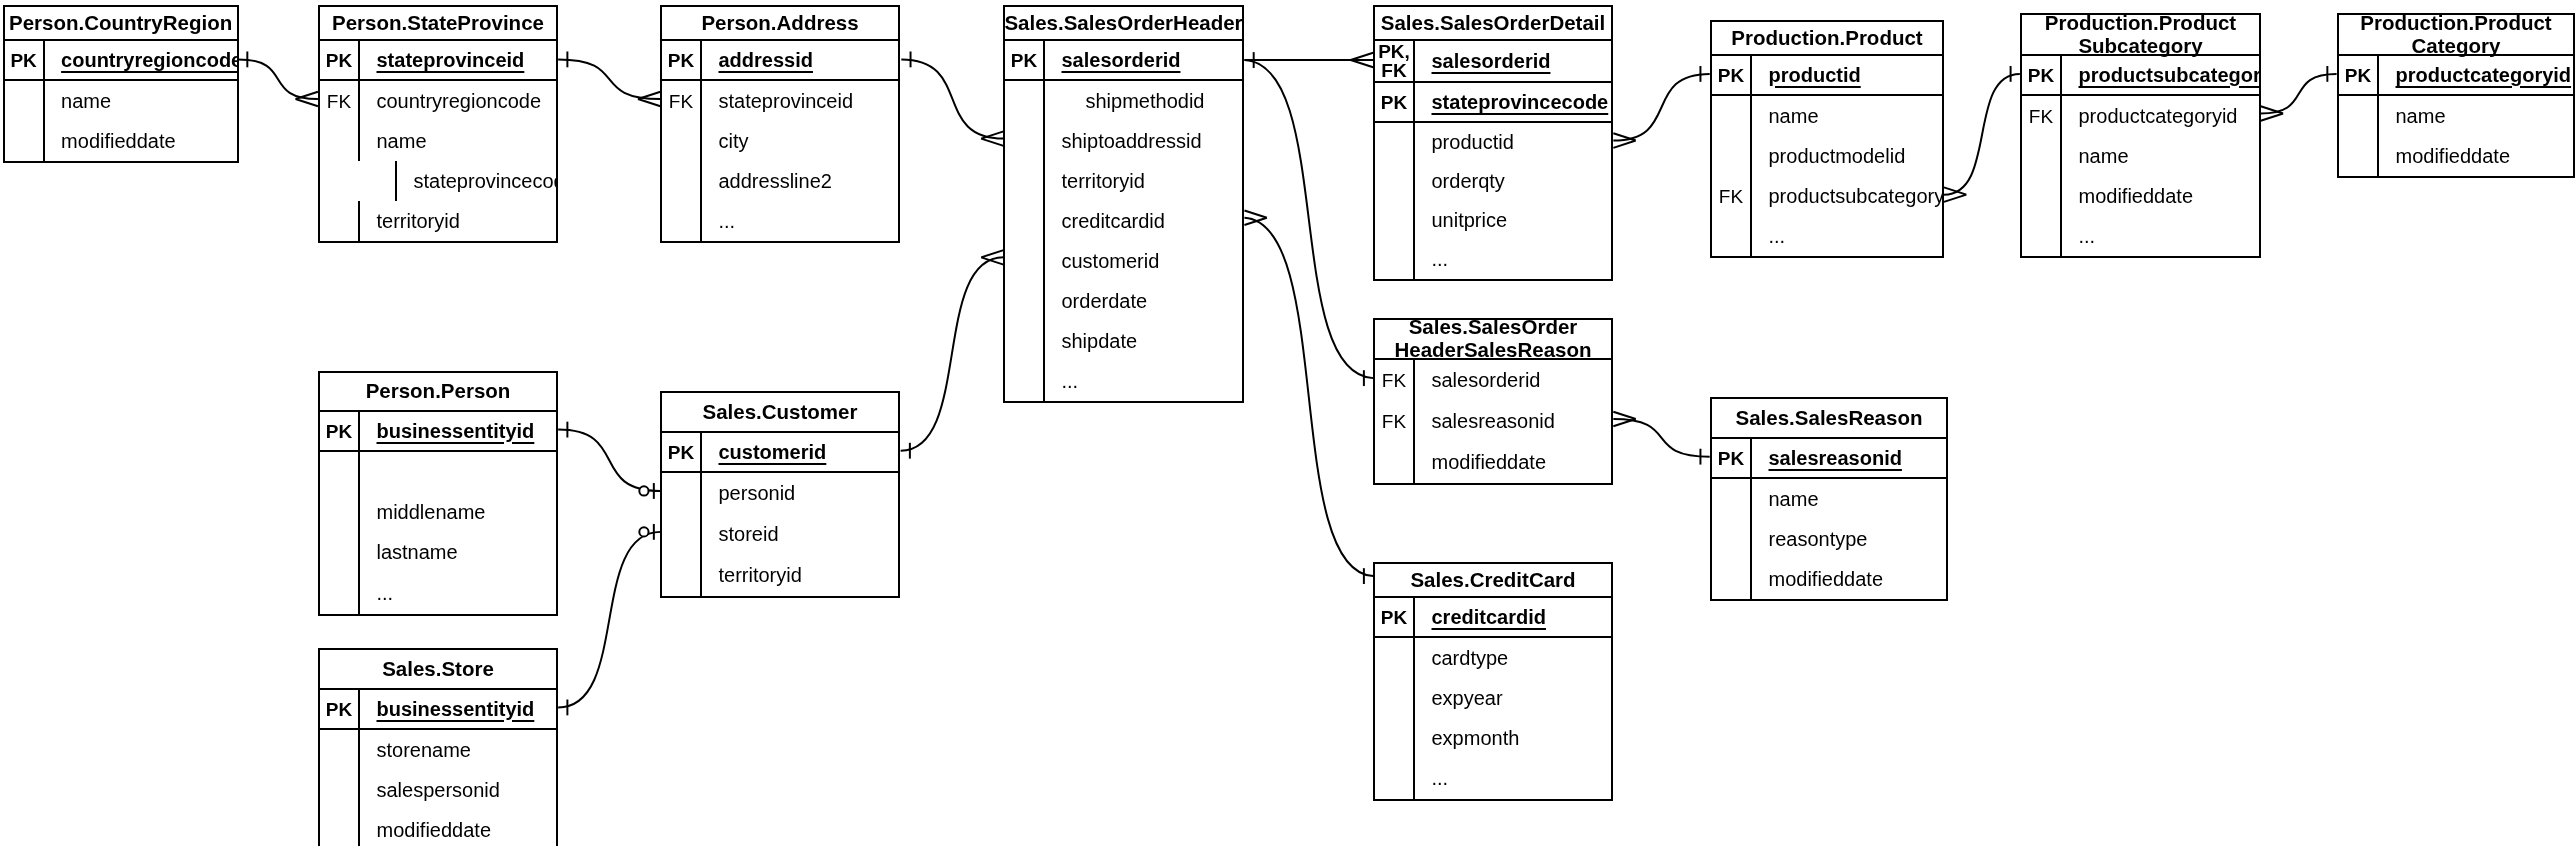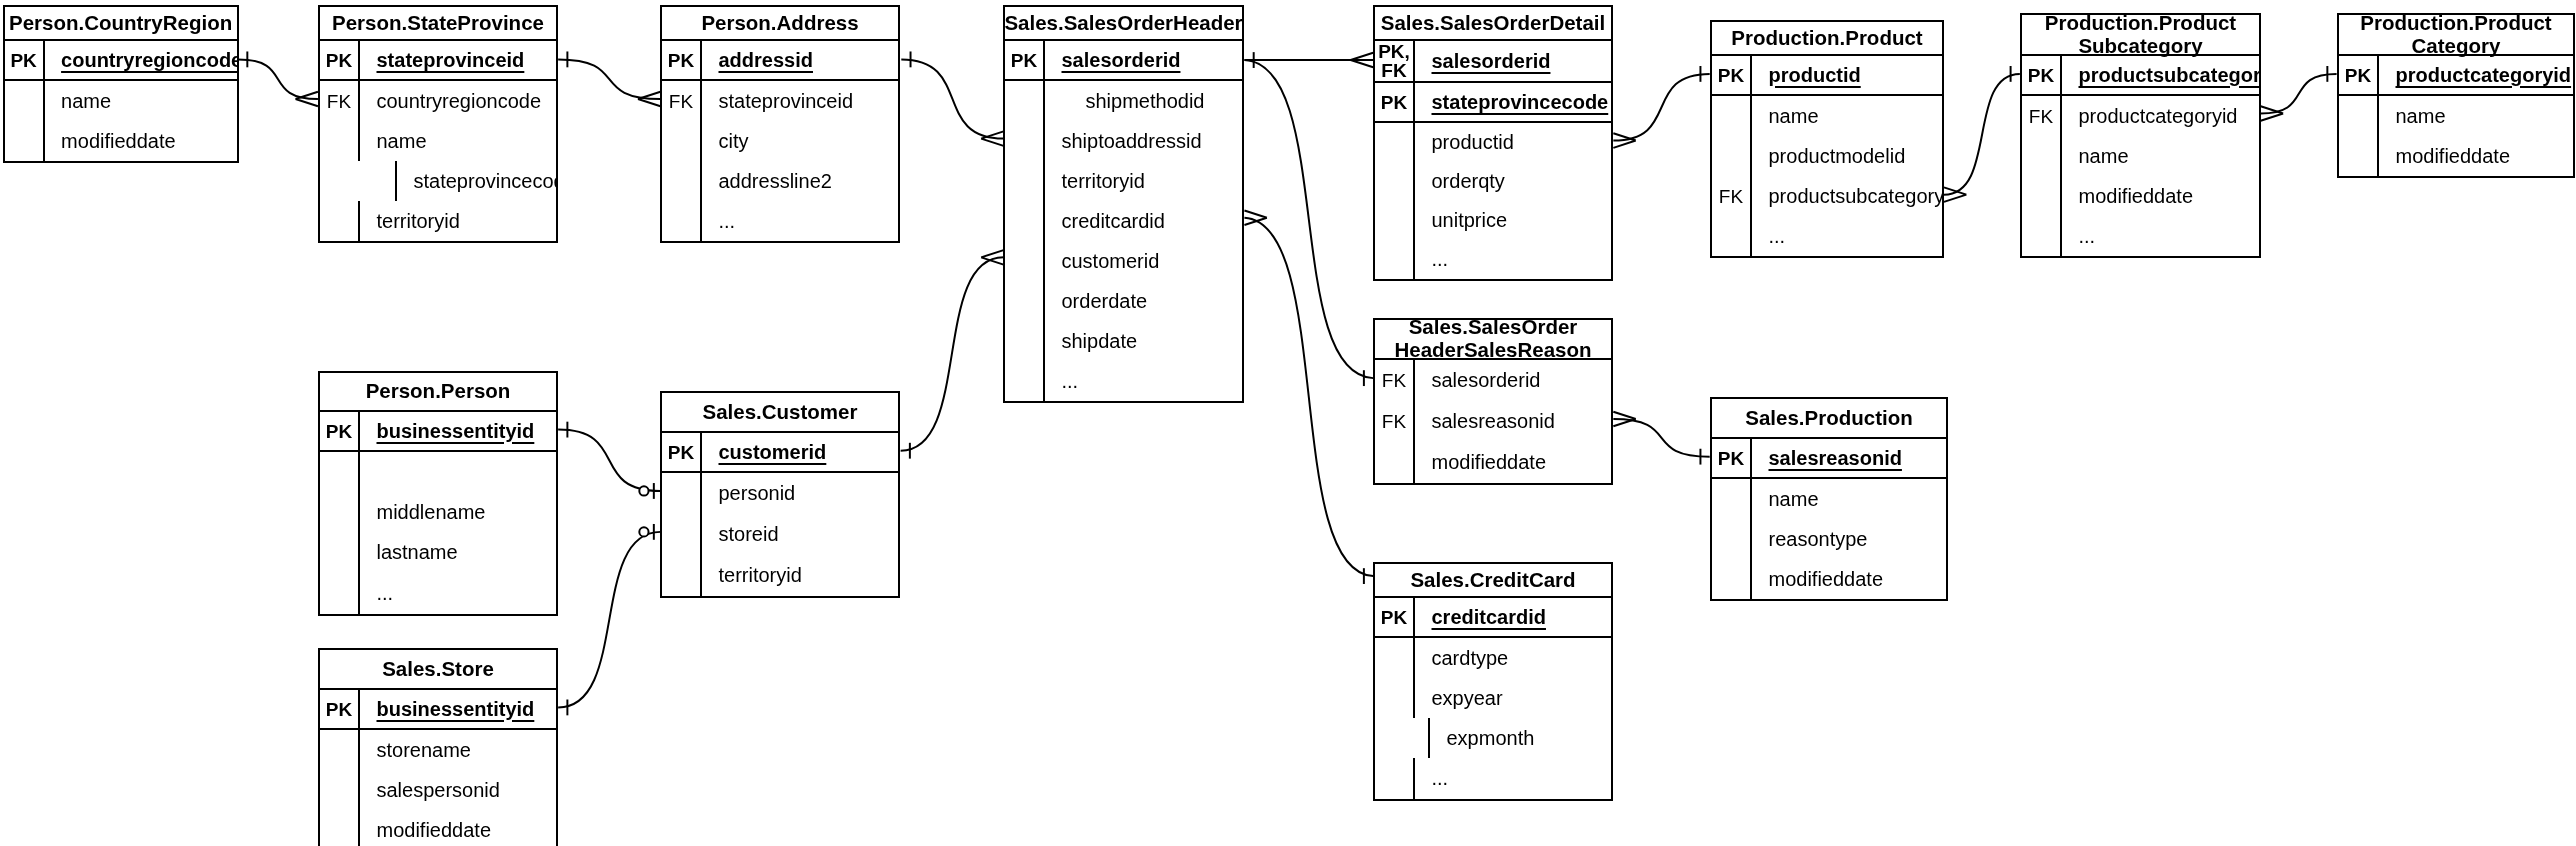--- a/index.html
+++ b/index.html
@@ -347,21 +347,21 @@
       <span class="kc reg">FK</span>
       <span class="fc">salesreasonid</span>
     </div>
     <div class="row" style="height:41px;">
       <span class="kc"></span>
       <span class="fc">modifieddate</span>
     </div>
   </div>
 
   <div class="etable" style="left:1710px;top:397px;width:238px;">
-    <div class="ttl" style="height:40px;">Sales.Production</div>
+    <div class="ttl" style="height:40px;">Sales.SalesReason</div>
     <div class="row keyrow" style="height:40px;">
       <span class="kc">PK</span>
       <span class="fc pkf">salesreasonid</span>
     </div>
     <div class="row" style="height:40px;">
       <span class="kc"></span>
       <span class="fc">name</span>
     </div>
     <div class="row" style="height:40px;">
       <span class="kc"></span>
@@ -380,21 +380,21 @@
       <span class="fc pkf">creditcardid</span>
     </div>
     <div class="row" style="height:40px;">
       <span class="kc"></span>
       <span class="fc">cardtype</span>
     </div>
     <div class="row" style="height:40px;">
       <span class="kc"></span>
       <span class="fc">expyear</span>
     </div>
-    <div class="row" style="height:40px;padding-left:15px;">
+    <div class="row" style="height:40px;">
       <span class="kc"></span>
       <span class="fc">expmonth</span>
     </div>
     <div class="row" style="height:41px;">
       <span class="kc"></span>
       <span class="fc">...</span>
     </div>
   </div>
 
   <div class="etable" style="left:318px;top:648px;width:240px;">

